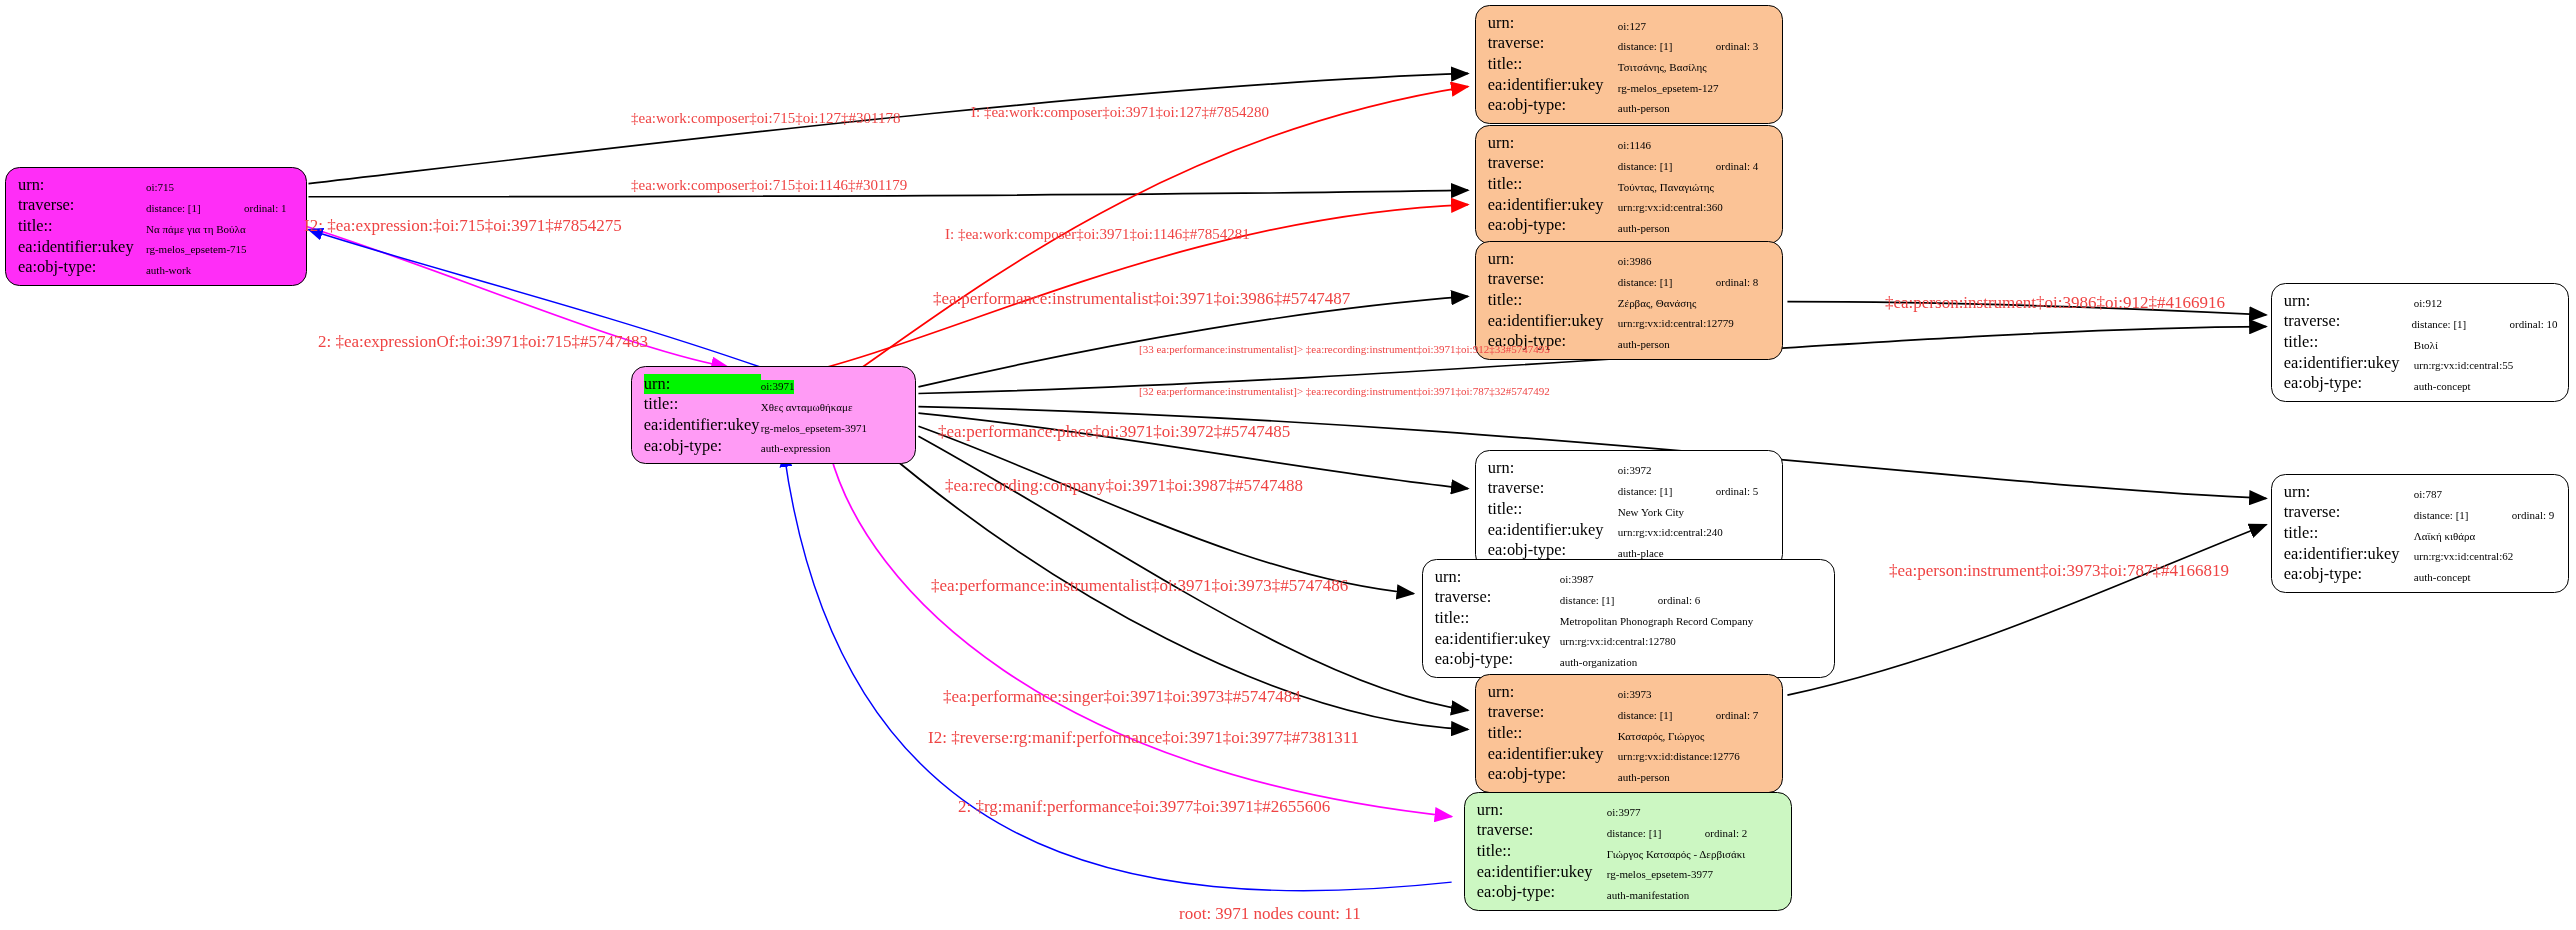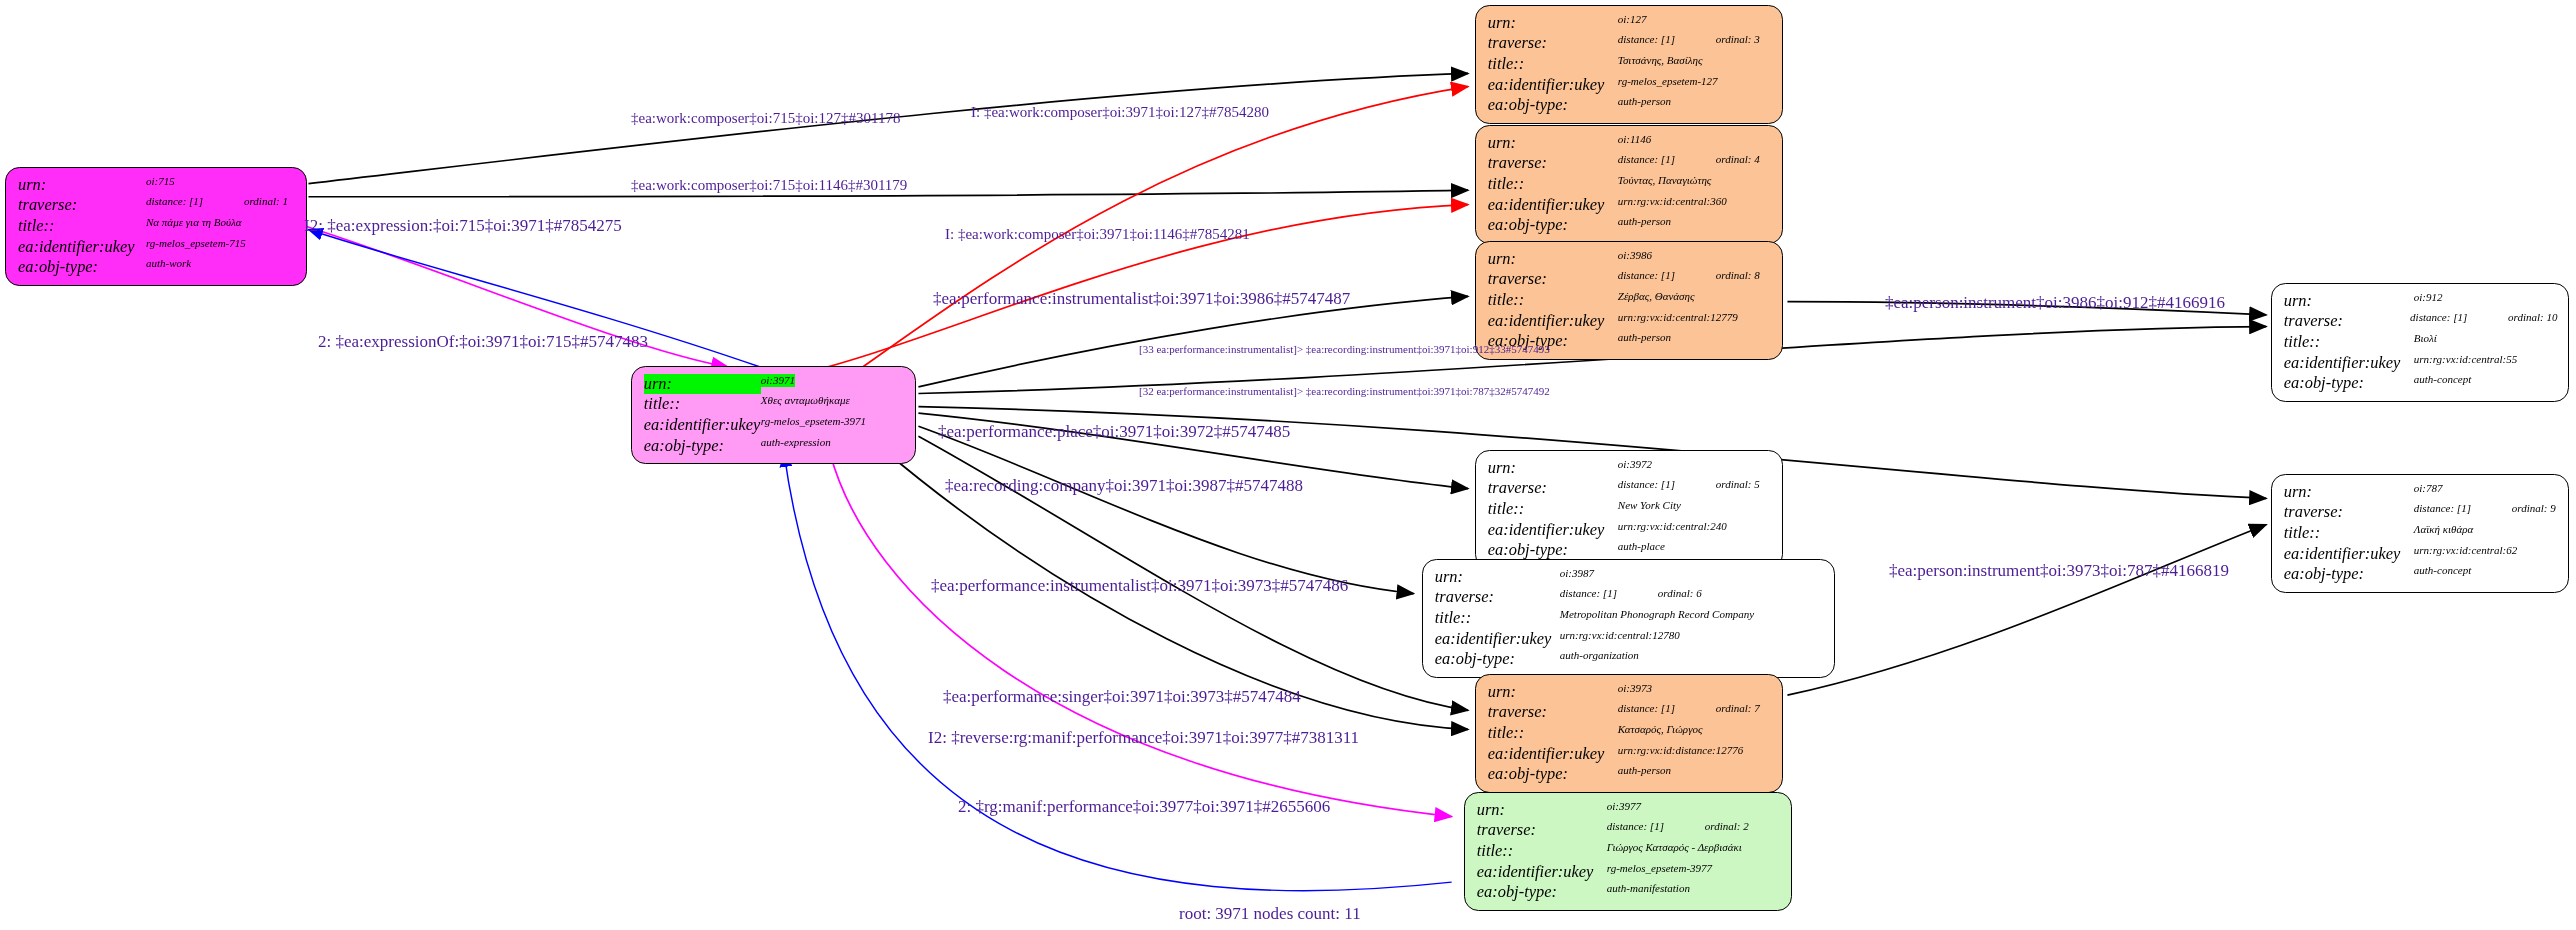--- a/index.html
+++ b/index.html
@@ -8,35 +8,35 @@
   svg.edges{position:absolute;left:0;top:0;width:2576px;height:930px;pointer-events:none;}
 
   .node{position:absolute;border:1.6px solid #000;border-radius:14.4px;box-sizing:border-box;
         padding:6.6px 10.5px 6.6px 11.8px;background:#fff;}
   .node.work{background:#ff2df7;}
   .node.expr{background:#ff9bf5;}
   .node.person{background:#fbc396;}
   .node.concept{background:#ffffff;}
   .node.manif{background:#ccf7c2;}
 
-  .row{display:flex;align-items:flex-start;line-height:1.26;white-space:nowrap;font-style:italic;}
+  .row{display:flex;align-items:flex-end;line-height:1.26;white-space:nowrap;}
   .k{font-size:16.4px;color:#000;}
   .v{font-size:11px;color:#000;}
   .row.hl .k,.row.hl .v{background:#00f500;}
 
   .node.w-715 .k{width:128px;}
   .node.w-715 .v{width:auto;}
   .node.w-3971 .k{width:117px;}
   .node.w-std .k{width:130px;}
   .node.w-wide .k{width:125px;}
 
   .trv{display:inline-block;}
   .trv .d{display:inline-block;min-width:98px;}
 
-  .elabel{position:absolute;font-size:15px;color:#4c1d95;white-space:nowrap;
+  .elabel{position:absolute;font-size:15px;color:#ef4444;white-space:nowrap;
           font-family:"Liberation Serif","DejaVu Serif",serif;}
   .elabel.sm{font-size:17px;}
   .elabel.xs{font-size:11px;}
 </style>
 </head>
 <body>
 
 <div id="canvas">
 
   <svg class="edges" viewBox="0 0 3927 1418">

